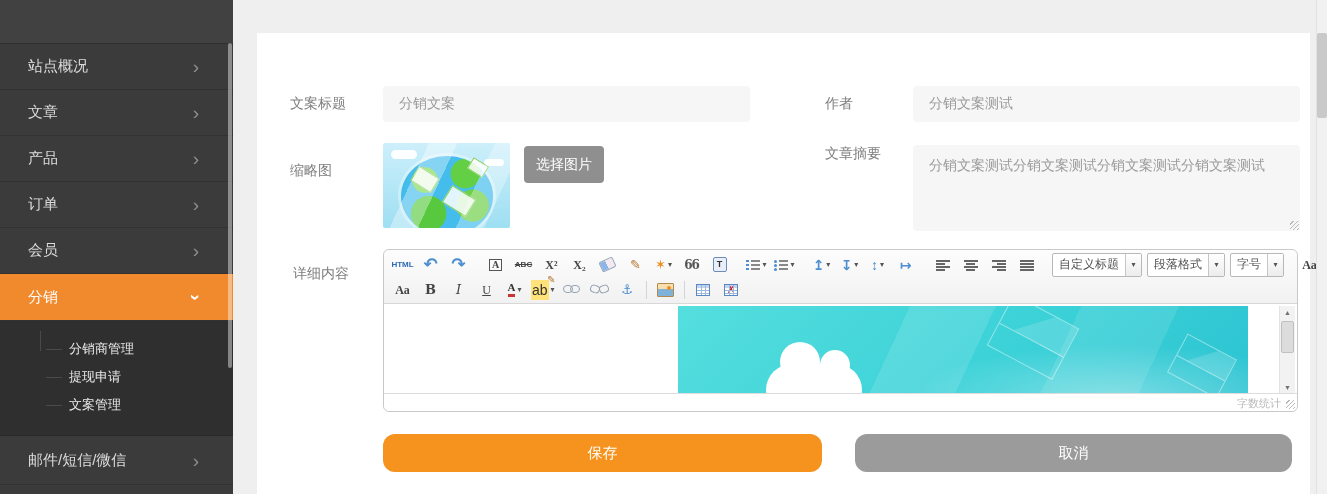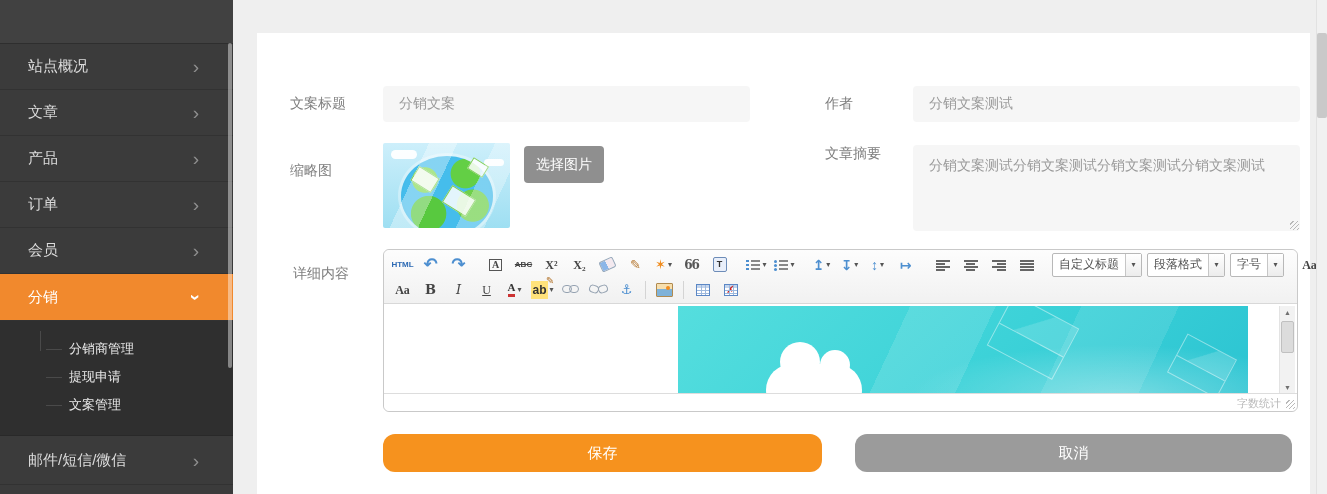--- a/index.html
+++ b/index.html
@@ -100,21 +100,21 @@
   .ic-ol::after,.ic-ul::after{content:"";position:absolute;left:5px;top:1px;width:9px;height:2px;background:#888;
              box-shadow:0 4px 0 #888,0 8px 0 #888;}
   .ic-align{position:relative;width:14px;height:12px;}
   .ic-align::before{content:"";position:absolute;top:1px;left:0;width:14px;height:2px;background:#666;box-shadow:0 6px 0 #666;}
   .ic-align::after{content:"";position:absolute;top:4px;height:2px;background:#666;box-shadow:0 6px 0 #666;width:9px;left:0;}
   .ic-align-center::after{left:2px;}
   .ic-align-right::after{left:5px;}
   .ic-align-justify::after{width:14px;}
   .ic-fontcolor{font-family:"Liberation Serif",serif;font-weight:bold;font-size:11px;color:#333;
              border-bottom:3px solid #cc3333;padding-bottom:1px;}
-  .ic-highlight{position:relative;font-size:12px;font-weight:bold;background:#ffe27a;padding:3px 1px;color:#333;}
+  .ic-highlight{position:relative;font-size:14px;font-weight:normal;background:#ffe27a;padding:3px 1px;color:#333;}
   .ic-highlight::after{content:"✎";position:absolute;right:-7px;top:-5px;font-size:10px;color:#b4762f;}
   .ic-link{position:relative;width:17px;height:9px;}
   .ic-link::before,.ic-link::after{content:"";position:absolute;top:0;width:8px;height:6px;border:1.5px solid #95a2b1;border-radius:4px;}
   .ic-link::before{left:0;}.ic-link::after{right:0;}
   .ic-unlink::before{transform:rotate(18deg);left:-1px;}
   .ic-unlink::after{transform:rotate(-18deg);right:-1px;}
   .ic-image{position:relative;width:15px;height:12px;border:1px solid #b08a4f;border-radius:1px;
              background:linear-gradient(180deg,#f7dfae 0 40%,#7fb2d8 40%);}
   .ic-image::after{content:"";position:absolute;right:2px;top:2px;width:4px;height:4px;border-radius:50%;background:#f08c1e;}
   .ic-table{position:relative;width:14px;height:12px;border:1px solid #5b87c5;box-sizing:border-box;

